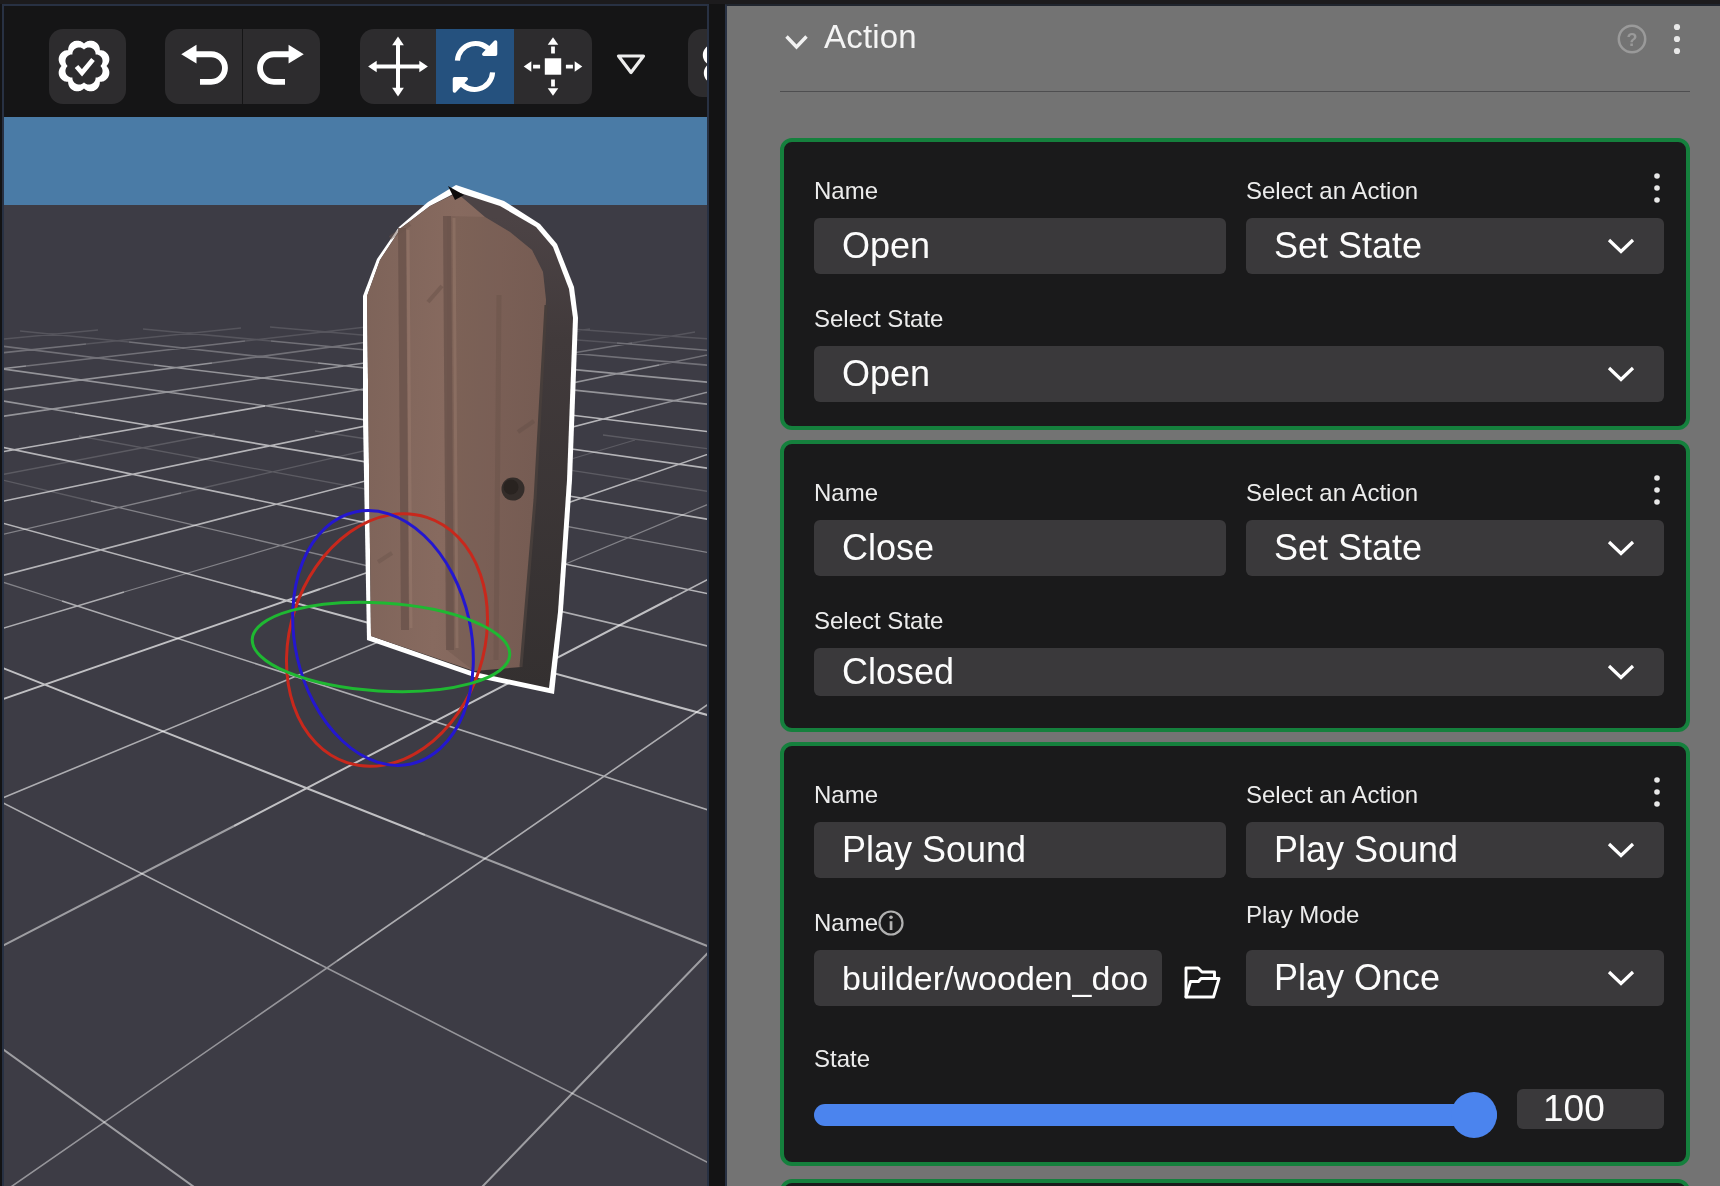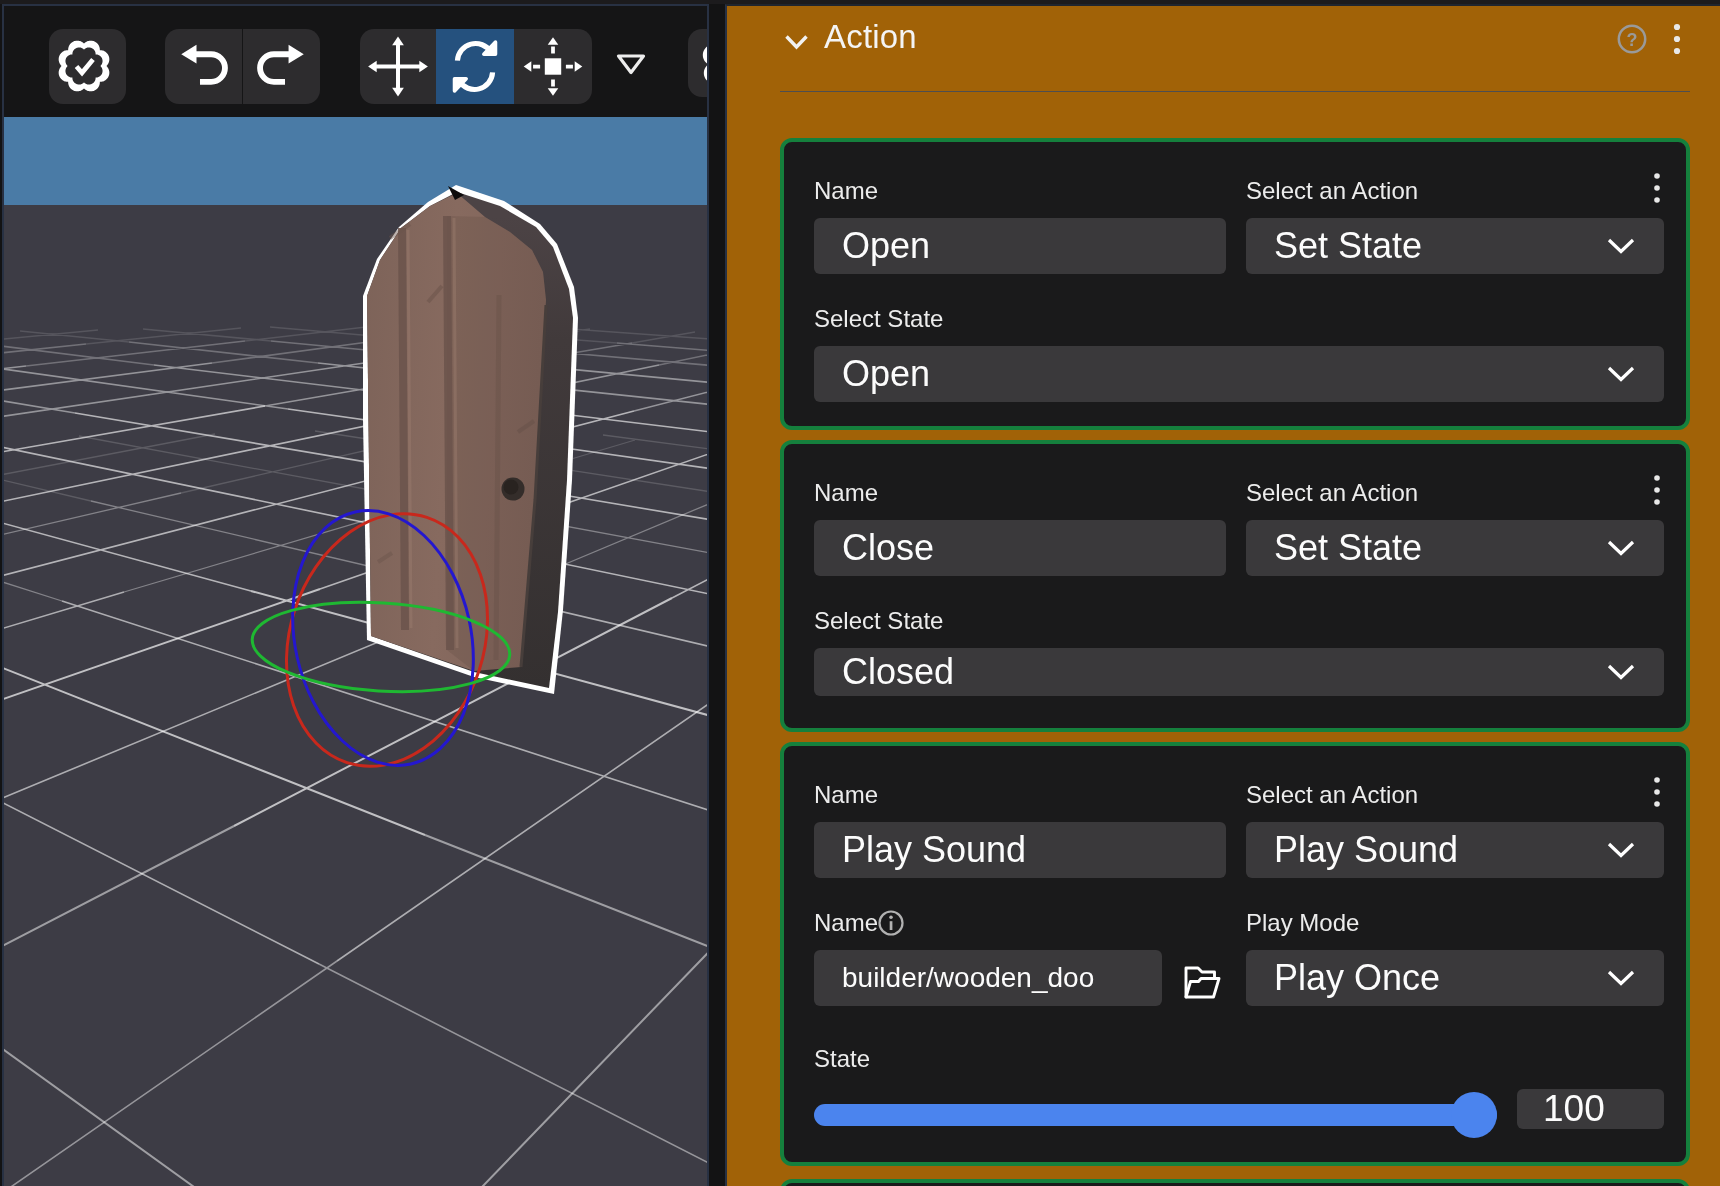--- a/index.html
+++ b/index.html
@@ -1,20 +1,20 @@
 <!DOCTYPE html>
 <html><head><meta charset="utf-8"><style>
 *{margin:0;padding:0;box-sizing:border-box}
 html,body{width:1720px;height:1186px;background:#131314;font-family:"Liberation Sans",sans-serif;overflow:hidden}
 #page{position:relative;width:1720px;height:1186px;background:#131314}
 #left{position:absolute;left:2px;top:4px;width:707px;height:1182px;border:2px solid #283143;border-bottom:none;background:#151516;overflow:hidden}
 #toolbar{position:absolute;left:0;top:0;width:703px;height:111px;background:#151516}
 .tbtn{position:absolute;top:23px;height:75px;background:#2d2c2e;border-radius:14px}
 #scene-wrap{position:absolute;left:0;top:111px;width:703px;height:1069px}
-#right{position:absolute;left:725px;top:4px;width:995px;height:1182px;background:#a16207;border-left:2px solid #283143;border-top:2px solid #20252e}
+#right{position:absolute;left:725px;top:4px;width:995px;height:1182px;background:#737373;border-left:2px solid #283143;border-top:2px solid #20252e}
 #rtitle{position:absolute;left:97px;top:12px;font-size:33px;font-weight:500;color:#f4f4f4;letter-spacing:0.2px}
 #rsep{position:absolute;left:53px;top:85px;width:910px;height:1px;background:#4e4e50}
 .card{position:absolute;left:53px;width:910px;background:#1a1a1b;border:4px solid #15803d;border-radius:12px}
 .lbl{position:absolute;font-size:24px;color:#ececec}
 .field{position:absolute;background:#3a393b;border-radius:6px;color:#fcfcfc;font-size:36px;overflow:hidden}
 .field span{position:absolute;left:28px;top:50%;transform:translateY(-50%);white-space:nowrap}
 .chev{position:absolute;right:28px;top:50%;transform:translateY(-50%)}
 .kebab{position:absolute;right:25px;top:30px}
 </style></head><body>
 <div id="page">
@@ -231,28 +231,28 @@
           <svg class="chev" width="30" height="17" viewBox="0 0 30 17">
             <path d="M3 2.5 L15 14 L27 2.5" stroke="#fff" stroke-width="3.2" fill="none"></path>
           </svg>
         </div>
     <div class="lbl" style="left:30px;top:163px">Name</div>
     <svg width="28" height="28" viewBox="0 0 28 28" style="position:absolute;left:93px;top:163px">
       <circle cx="14" cy="14" r="11.5" stroke="#b2b2b2" stroke-width="2.2" fill="none"></circle>
       <rect x="12.7" y="12.2" width="2.7" height="8.8" fill="#b2b2b2"></rect>
       <circle cx="14" cy="8.3" r="1.8" fill="#b2b2b2"></circle>
     </svg>
-    <div class="field" style="left:30px;top:204px;width:348px;height:56px;font-size:28px">
+    <div class="field" style="left:30px;top:204px;width:348px;height:56px;font-size:34px">
           <span>builder/wooden_doo</span>
         </div>
     <svg width="42" height="38" viewBox="0 0 42 38" style="position:absolute;left:398px;top:217px">
       <path d="M4 34 V5 H16 L20 9 H32.5 V14.5" stroke="#fff" stroke-width="2.9" fill="none" stroke-linejoin="round" stroke-linecap="round"></path>
       <path d="M4 34 L8.5 18.5 H16.5 L19 15.5 H37 L31.5 34 Z" stroke="#fff" stroke-width="2.9" fill="none" stroke-linejoin="round"></path>
     </svg>
-    <div class="lbl" style="left:462px;top:163px">Play Mode</div>
+    <div class="lbl" style="left:462px;top:155px">Play Mode</div>
     <div class="field" style="left:462px;top:204px;width:418px;height:56px">
           <span>Play Once</span>
           <svg class="chev" width="30" height="17" viewBox="0 0 30 17">
             <path d="M3 2.5 L15 14 L27 2.5" stroke="#fff" stroke-width="3.2" fill="none"></path>
           </svg>
         </div>
     <div class="lbl" style="left:30px;top:299px">State</div>
     <div style="position:absolute;left:30px;top:358px;width:683px;height:22px;border-radius:11px;background:#4b84ee"></div>
     <div style="position:absolute;left:667px;top:346px;width:46px;height:46px;border-radius:23px;background:#4b84ee"></div>
     <div class="field" style="left:733px;top:343px;width:147px;height:40px;font-size:37px">

